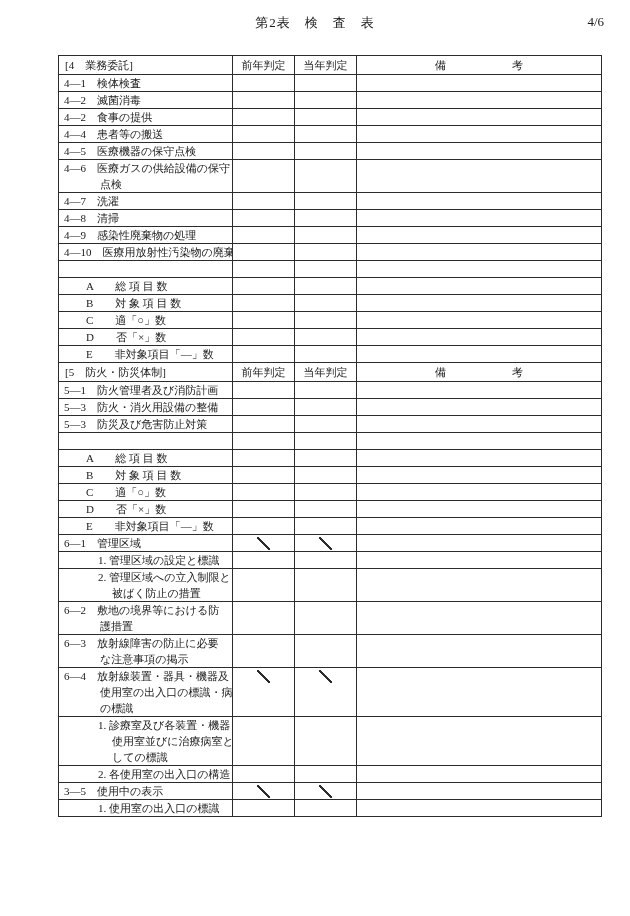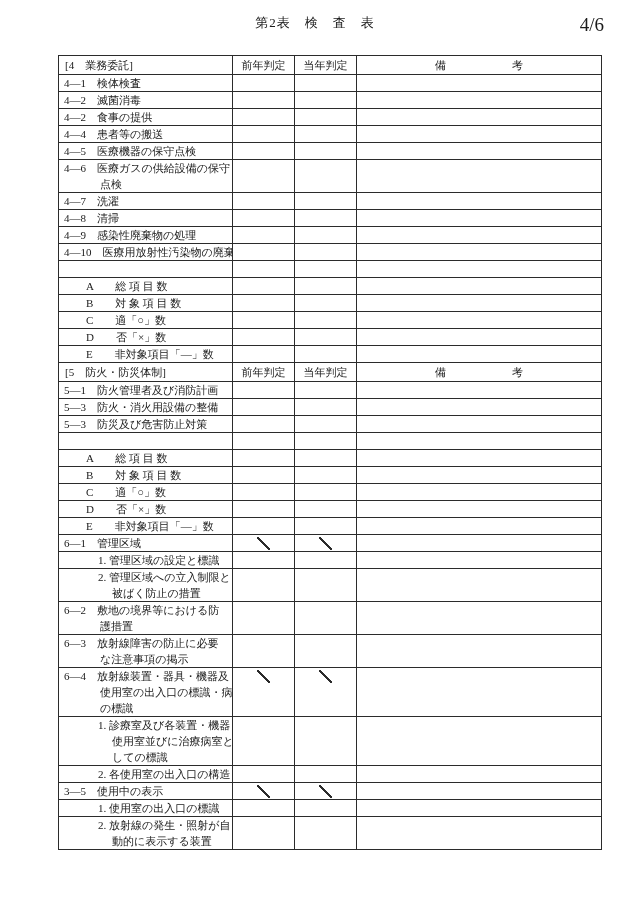--- a/index.html
+++ b/index.html
@@ -9,21 +9,21 @@
     font-family:"Liberation Serif","DejaVu Serif",serif;
     color:#1a1a1a;
   }
   .page { position:relative; width:630px; height:916px; background:#fff; overflow:hidden; }
 
   .doc-title {
     position:absolute; top:14px; left:0; width:100%;
     text-align:center; font-size:13px; letter-spacing:1px; white-space:pre;
   }
   .page-number {
-    position:absolute; top:14px; right:26px; font-size:19px; white-space:pre;
+    position:absolute; top:14px; right:26px; font-size:13px; white-space:pre;
   }
 
   table.inspection-table {
     position:absolute; left:58px; top:55px;
     width:543px; border-collapse:collapse; table-layout:fixed;
   }
   td {
     border:1px solid #2b2b2b;
     font-size:11px;
     vertical-align:top;
@@ -390,24 +390,15 @@
           <td class="c-remarks"></td>
         </tr>
         <tr>
           <td class="c-label r-sub">
             <div class="ln first">1. 使用室の出入口の標識</div>
           </td>
           <td class="c-judge"></td>
           <td class="c-judge"></td>
           <td class="c-remarks"></td>
         </tr>
-        <tr>
-          <td class="c-label r-sub">
-            <div class="ln first">2. 放射線の発生・照射が自</div>
-            <div class="ln cont">動的に表示する装置</div>
-          </td>
-          <td class="c-judge"></td>
-          <td class="c-judge"></td>
-          <td class="c-remarks"></td>
-        </tr>
       </tbody>
   </table>
 </div>
 
 </body></html>

